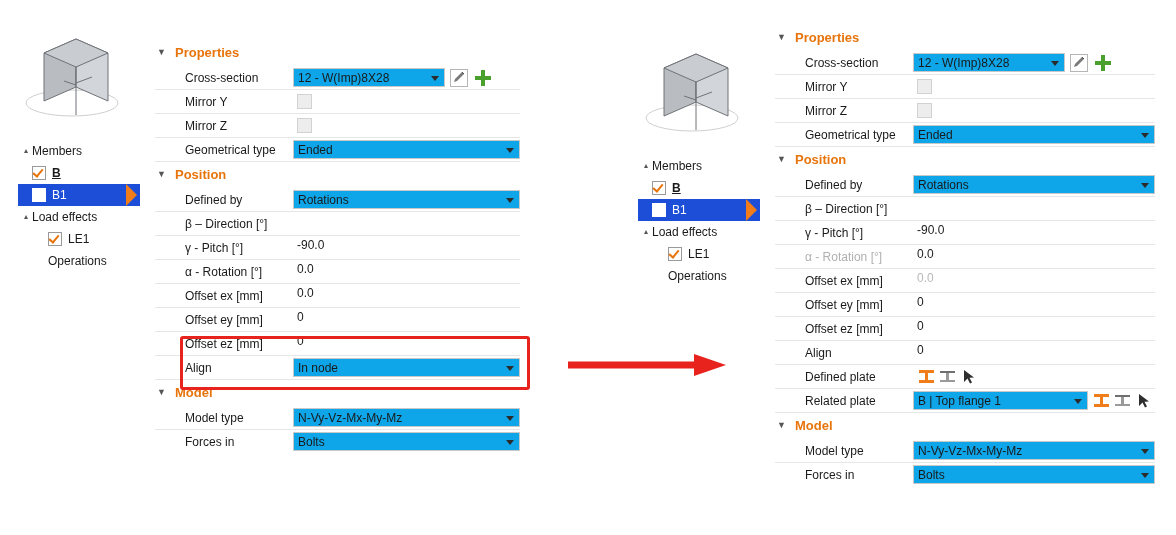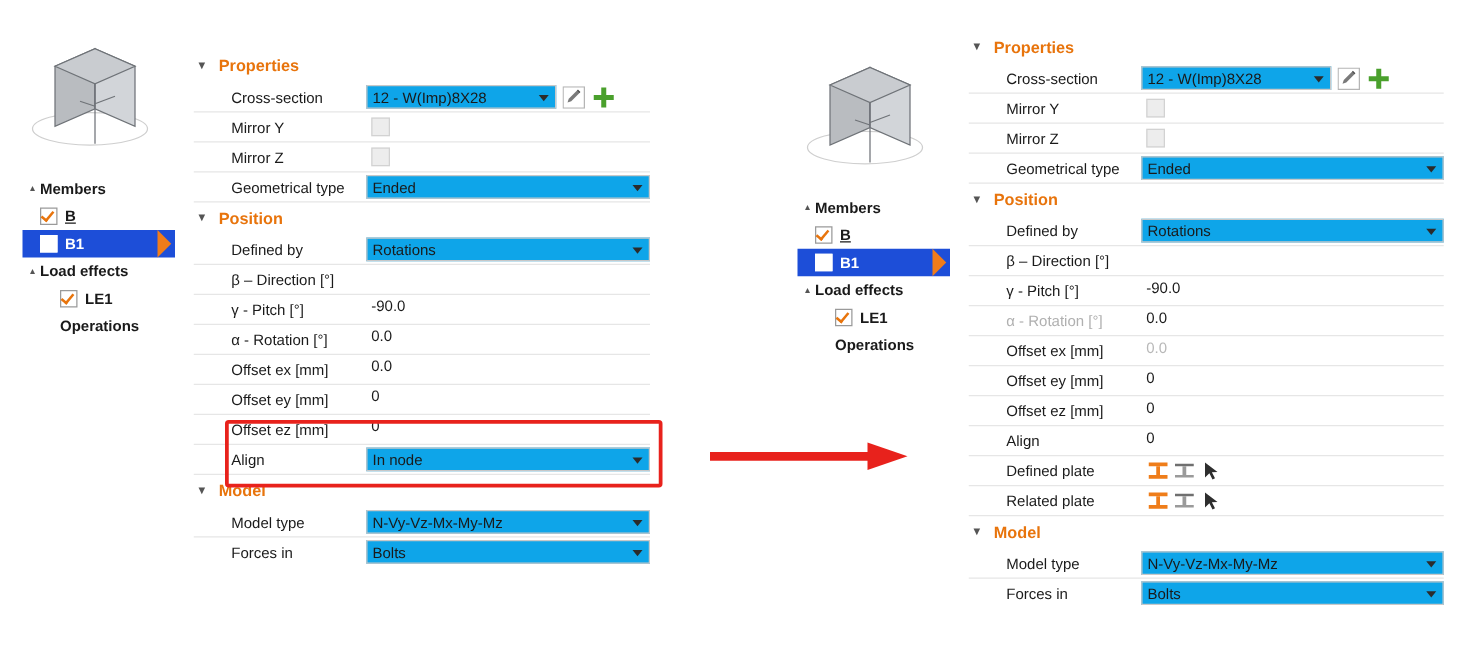--- a/index.html
+++ b/index.html
@@ -60,21 +60,21 @@
     content: "";
     position: absolute;
     left: 2px;
     top: 0px;
     width: 4px;
     height: 8px;
     border: solid #e8740c;
     border-width: 0 2px 2px 0;
     transform: rotate(40deg);
   }
-  .tree-label { font-weight: bold; }
+  .tree-label { font-weight: normal; }
   .tree-label.link {
     font-weight: bold;
     text-decoration: underline;
     color: #1a1a1a;
   }
   .tree-row.indent1 { padding-left: 14px; }
   .tree-row.indent2 { padding-left: 30px; }
   .tree-row.selected {
     background: #1d4ed8;
     width: 108px;
@@ -537,20 +537,24 @@
         <span class="pi">
           <svg width="17" height="17" viewBox="0 0 17 17">
             <polygon points="4,2 4,14 7.5,10.5 10,15.5 12,14.5 9.5,9.8 14,9.5" fill="#2e2e2e"></polygon>
           </svg>
         </span>
       </span>
     </div>
 
     <div class="row">
       <span class="lab">Related plate</span>
+      <span class="combo">
+        <span>B | Top flange 1</span>
+        <span class="caret"></span>
+      </span>
       <span class="plate-icons">
         <span class="pi">
           <svg width="17" height="17" viewBox="0 0 17 17">
             <rect x="1" y="2" width="15" height="3" fill="#ef7d1a"></rect>
             <rect x="7" y="5" width="3" height="7" fill="#ef7d1a"></rect>
             <rect x="1" y="12" width="15" height="3" fill="#ef7d1a"></rect>
           </svg>
         </span>
         <span class="pi">
           <svg width="17" height="17" viewBox="0 0 17 17">

